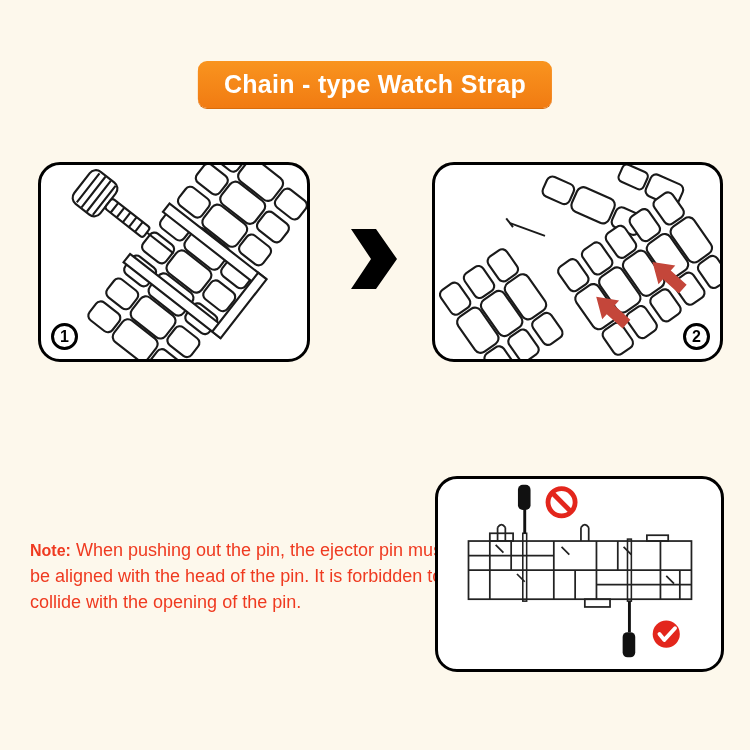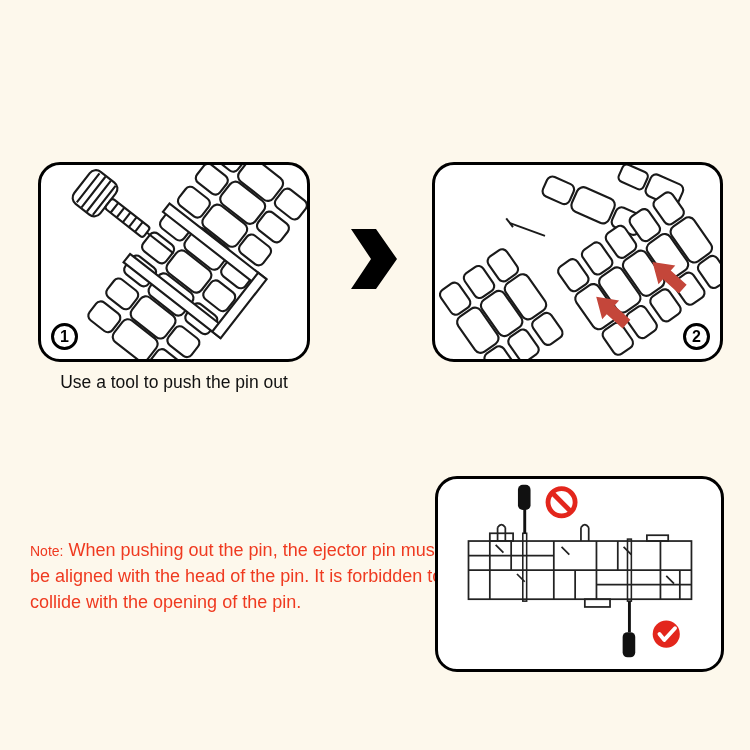--- a/index.html
+++ b/index.html
@@ -32,27 +32,30 @@
   }
   .badge-bl { left:10px; bottom:9px; }
   .badge-br { right:10px; bottom:9px; }
   .caption { position:absolute; text-align:center; font-size:17.5px; color:#111; line-height:1.35; }
   .caption1 { left:38px;  top:371px; width:272px; }
   .caption2 { left:425px; top:371px; width:305px; }
   .note {
     position:absolute; left:30px; top:537px; width:432px;
     color:#ef3a20; font-size:18px; line-height:1.45;
   }
-  .note-label { font-weight:normal; font-size:14px; }
+  .note-label { font-weight:bold; font-size:16px; }
 </style>
 </head>
 <body>
 
 <div class="canvas">
 
+  <div class="banner">
+    <span>Chain - type Watch Strap</span>
+  </div>
 
   <div class="panel panel-step1">
     <svg viewBox="0 0 272 200">
 
       <g transform="rotate(38 150 110)" stroke="#1a1a1a" stroke-width="2.2" fill="#ffffff">
         <g>
             <rect x="96" y="-22" width="30" height="23" rx="6"></rect>
             <rect x="129" y="-25" width="44" height="28" rx="7"></rect>
             <rect x="176" y="-22" width="30" height="23" rx="6"></rect>
           </g>
@@ -184,21 +187,20 @@
       </g>
       <g transform="translate(254,128) rotate(-138)" fill="#c4463a">
         <path d="M0,-6 L22,-6 L22,-13 L42,0 L22,13 L22,6 L0,6 Z"></path>
       </g>
     </svg>
     <div class="badge badge-br">
       <span>2</span>
     </div>
   </div>
 
-  <div class="caption caption1">Use a tool to push the pin out</div>
 
   <div class="note">
     <span class="note-label">Note:</span>
     <span class="note-body">When pushing out the pin, the ejector pin must be aligned with the head of the pin. It is forbidden to collide with the opening of the pin.</span>
   </div>
 
   <div class="panel panel-detail">
     <svg viewBox="0 0 289 196">
       <g stroke="#222222" stroke-width="1.8" fill="none">
         <rect x="30" y="64" width="230" height="60"></rect>

